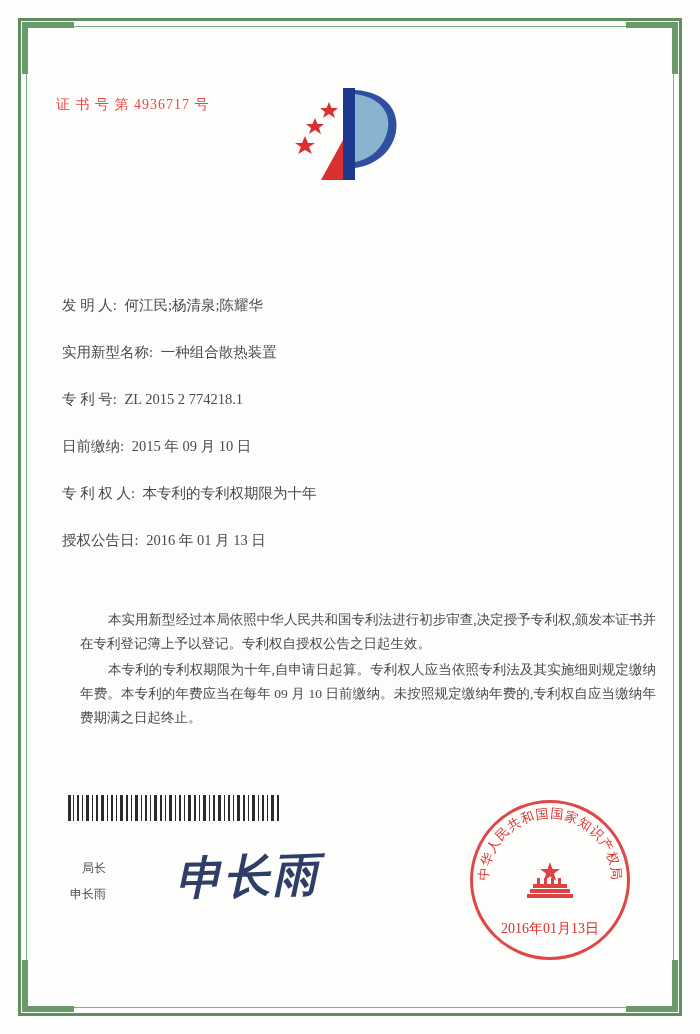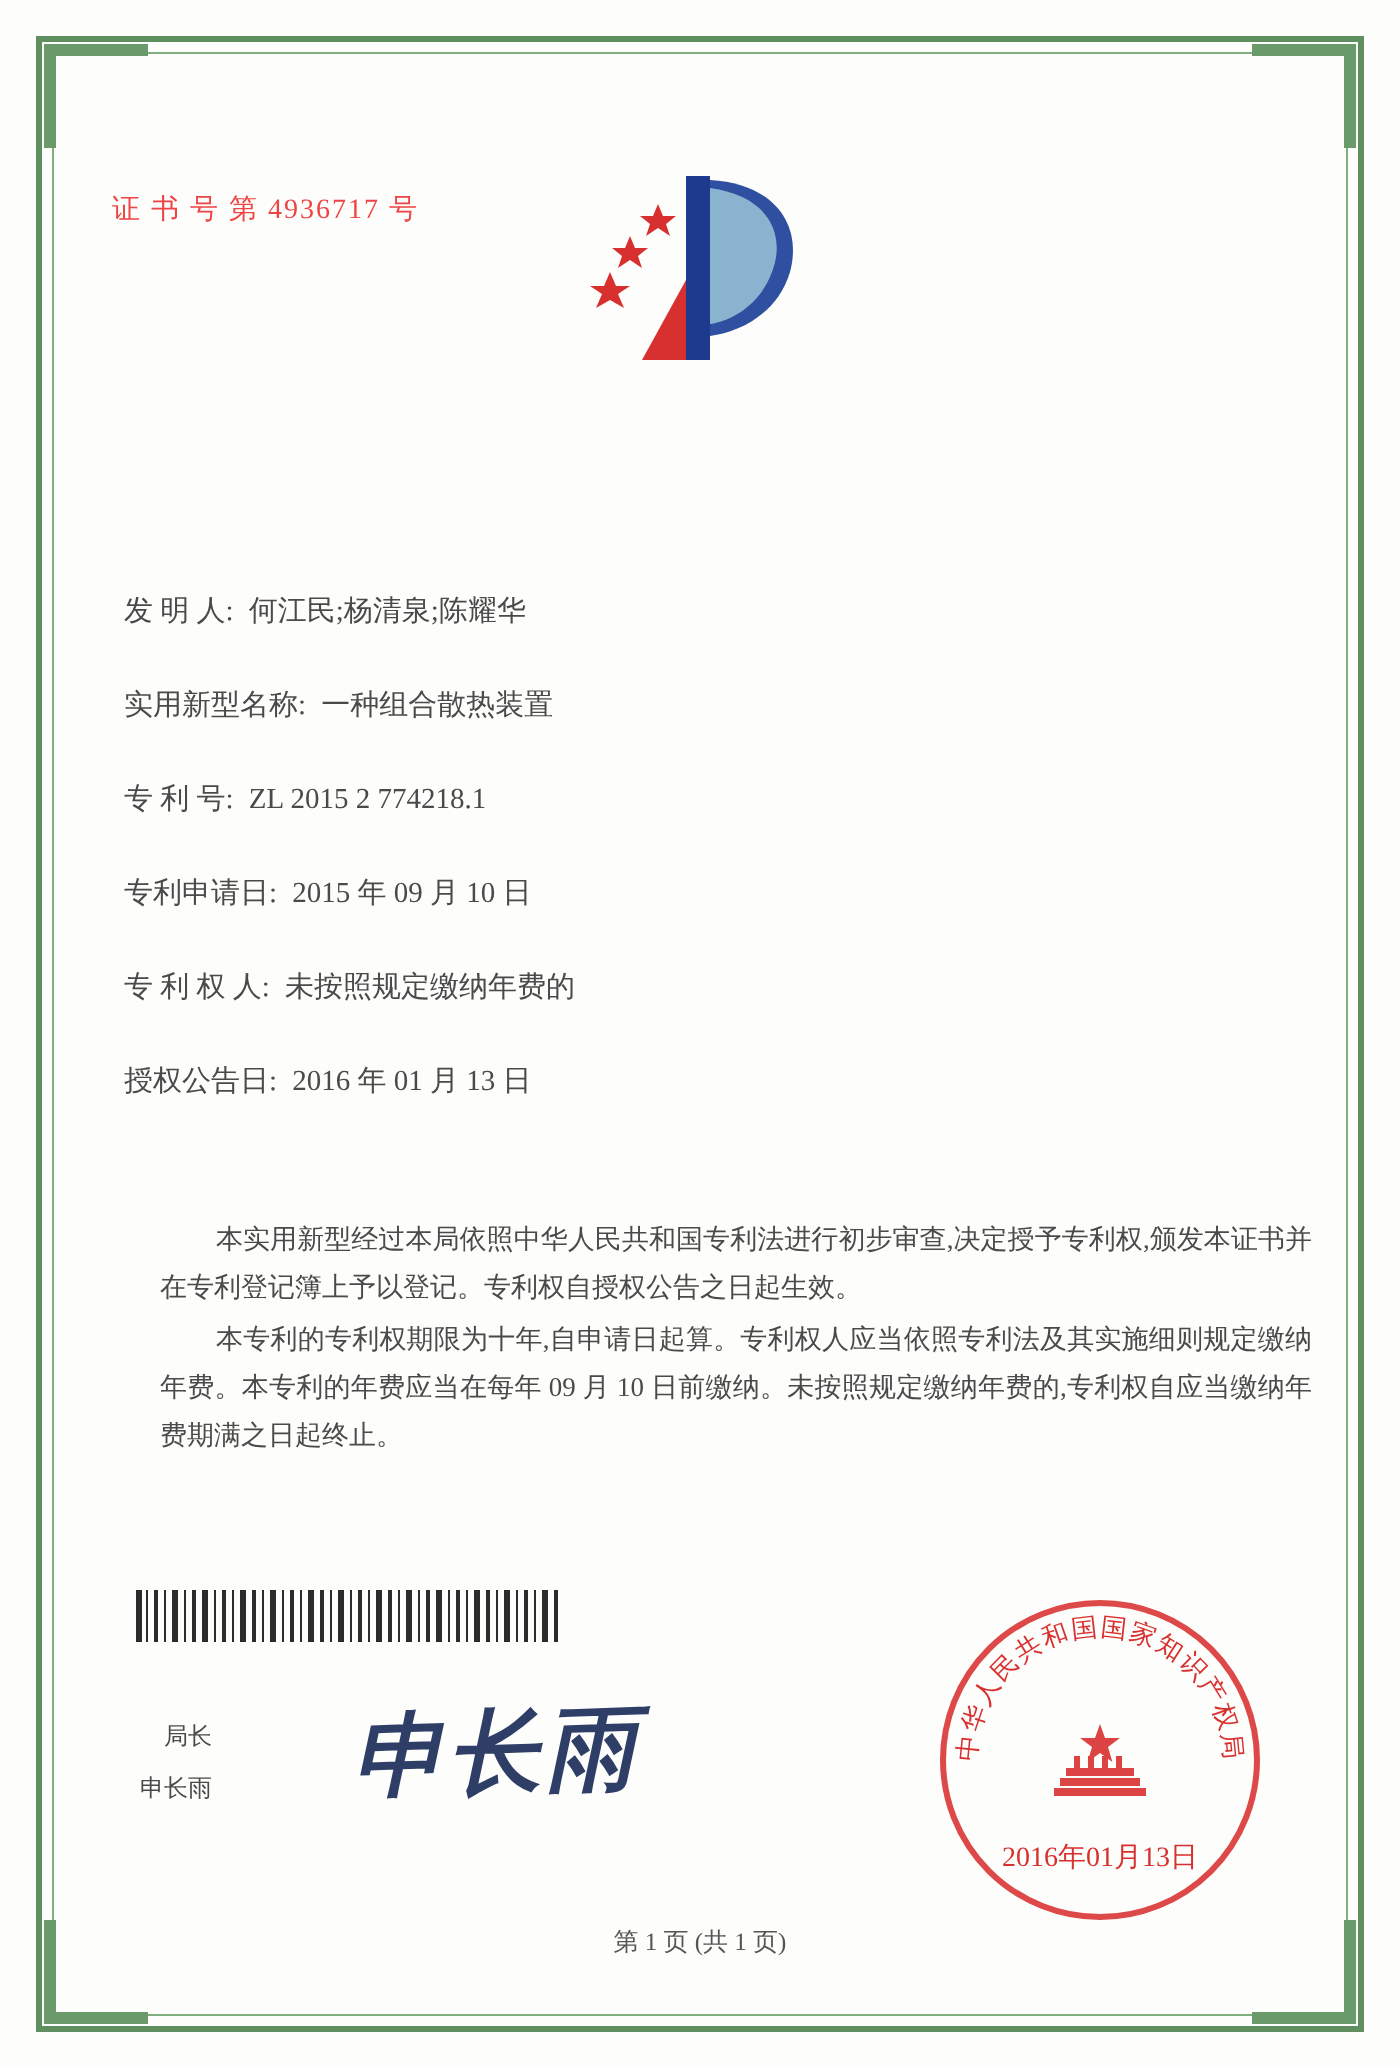--- a/index.html
+++ b/index.html
@@ -281,26 +281,26 @@
     </div>
     <div class="field-row">
       <span class="field-label">实用新型名称:</span>
       <span class="field-value">一种组合散热装置</span>
     </div>
     <div class="field-row">
       <span class="field-label">专  利  号:</span>
       <span class="field-value">ZL 2015 2 774218.1</span>
     </div>
     <div class="field-row">
-      <span class="field-label">专利申请日:</span>
+      <span class="field-label">日前缴纳:</span>
       <span class="field-value">2015 年 09 月 10 日</span>
     </div>
     <div class="field-row">
       <span class="field-label">专  利  权  人:</span>
-      <span class="field-value">未按照规定缴纳年费的</span>
+      <span class="field-value">本专利的专利权期限为十年</span>
     </div>
     <div class="field-row">
       <span class="field-label">授权公告日:</span>
       <span class="field-value">2016 年 01 月 13 日</span>
     </div>
   </div>
 
   <div class="body-text">
     <p>本实用新型经过本局依照中华人民共和国专利法进行初步审查,决定授予专利权,颁发本证书并在专利登记簿上予以登记。专利权自授权公告之日起生效。</p>
     <p>本专利的专利权期限为十年,自申请日起算。专利权人应当依照专利法及其实施细则规定缴纳年费。本专利的年费应当在每年 09 月 10 日前缴纳。未按照规定缴纳年费的,专利权自应当缴纳年费期满之日起终止。</p>
@@ -379,15 +379,14 @@
         <rect x="21" y="18" width="3" height="6"></rect>
         <rect x="28" y="18" width="3" height="6"></rect>
         <rect x="35" y="18" width="3" height="6"></rect>
         <rect x="4" y="34" width="46" height="4"></rect>
       </g>
     </svg>
   </div>
 
   <div class="seal-date">2016年01月13日</div>
 
-  <div class="footer">第 1 页 (共 1 页)</div>
 
 </div>
 
 </body></html>

